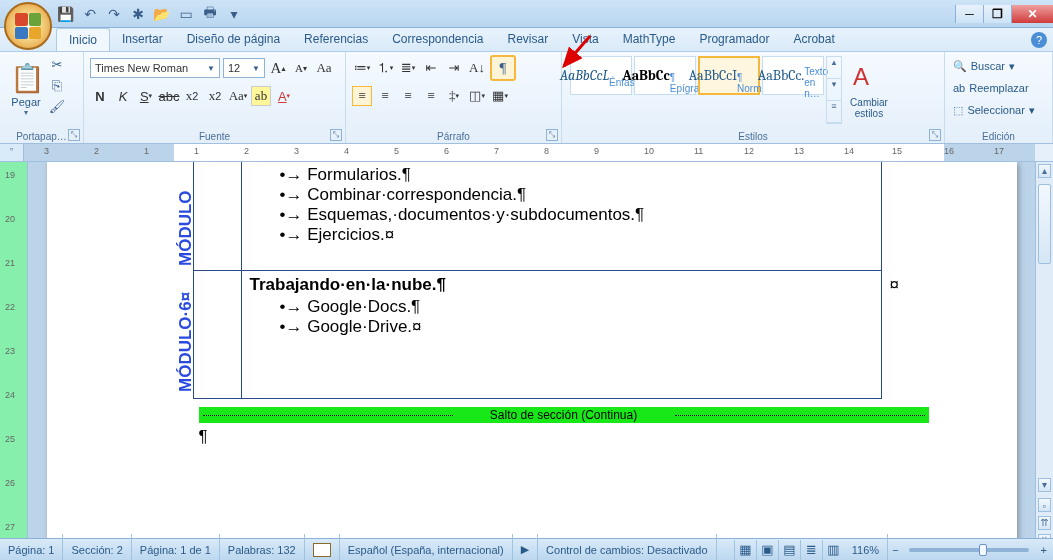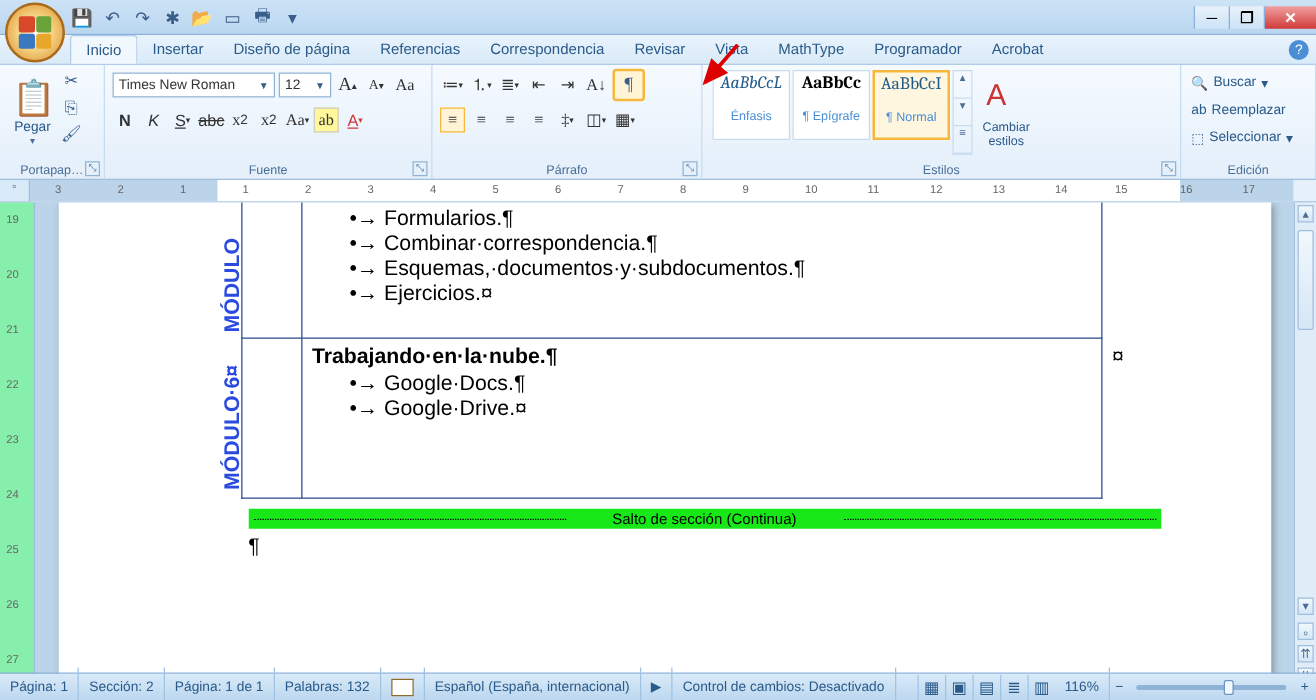--- a/index.html
+++ b/index.html
@@ -32,21 +32,21 @@
 .clip-side{display:flex;flex-direction:column;gap:3px;padding:3px 2px}
 .clip-side div{width:18px;height:18px;font-size:13px;color:#3a5e8a;text-align:center}
 .g-font{width:262px}
 .font-row{display:flex;align-items:center;gap:3px;height:24px;margin:2px 0}
 .combo{background:#fff;border:1px solid #8fb3d6;height:20px;display:flex;align-items:center;padding:0 4px;font-size:11px;color:#333}
 .combo .arr{margin-left:auto;font-size:8px;color:#3a5e8a}
 .sq{width:20px;height:20px;border:1px solid transparent;display:flex;align-items:center;justify-content:center;font-family:"Times New Roman",serif;font-size:13px;color:#333}
 .g-para{width:216px}
 .g-styles{flex:1}
 .styles-body{display:flex;height:72px;gap:2px;padding:2px}
-.style-box{width:62px;height:56px;border:1px solid #c8dcef;background:#fff;display:flex;flex-direction:column;align-items:center;justify-content:flex-start;font-size:10px}
+.style-box{width:62px;height:39px;border:1px solid #c8dcef;background:#fff;display:flex;flex-direction:row;align-items:center;justify-content:center;font-size:10px}
 .style-box .prev{font-family:"Cambria",serif;font-size:14px;color:#1f5a8a}
 .style-box .sn{color:#4a8ed6;margin-top:14px}
 .style-box.sel{border:2px solid #f5b83d;background:#fff6df}
 .style-box.bk .prev{color:#000;font-weight:bold}
 .style-more{width:16px;display:flex;flex-direction:column;border:1px solid #c8dcef}
 .style-more div{flex:1;text-align:center;font-size:9px;color:#4a6e98;border-bottom:1px solid #c8dcef}
 .g-edit{width:108px}
 .edit-body{display:flex;flex-direction:column;gap:2px;padding:2px;font-size:11px;color:#2a5a8a}
 .edit-body div{display:flex;align-items:center;gap:4px;height:20px}
 .rulerbar{height:18px;background:#e6f0fa;display:flex;border-bottom:1px solid #a0bede}
@@ -213,20 +213,24 @@
           <div class="sn">Énfasis</div>
         </div>
       <div class="style-box bk">
           <div class="prev">AaBbCc</div>
           <div class="sn">¶ Epígrafe</div>
         </div>
       <div class="style-box sel">
           <div class="prev">AaBbCcI</div>
           <div class="sn">¶ Normal</div>
         </div>
+      <div class="style-box">
+          <div class="prev">AaBbCc.</div>
+          <div class="sn">Texto en n…</div>
+        </div>
       <div class="style-more">
           <div>▴</div>
           <div>▾</div>
           <div>≡</div>
         </div>
       <div class="bigbtn" style="width:50px">
         <div class="ico" style="font-size:24px;color:#c33">A</div>
         <div class="lbl" style="font-size:10px;line-height:11px;text-align:center">Cambiar estilos</div>
       </div>
     </div>

